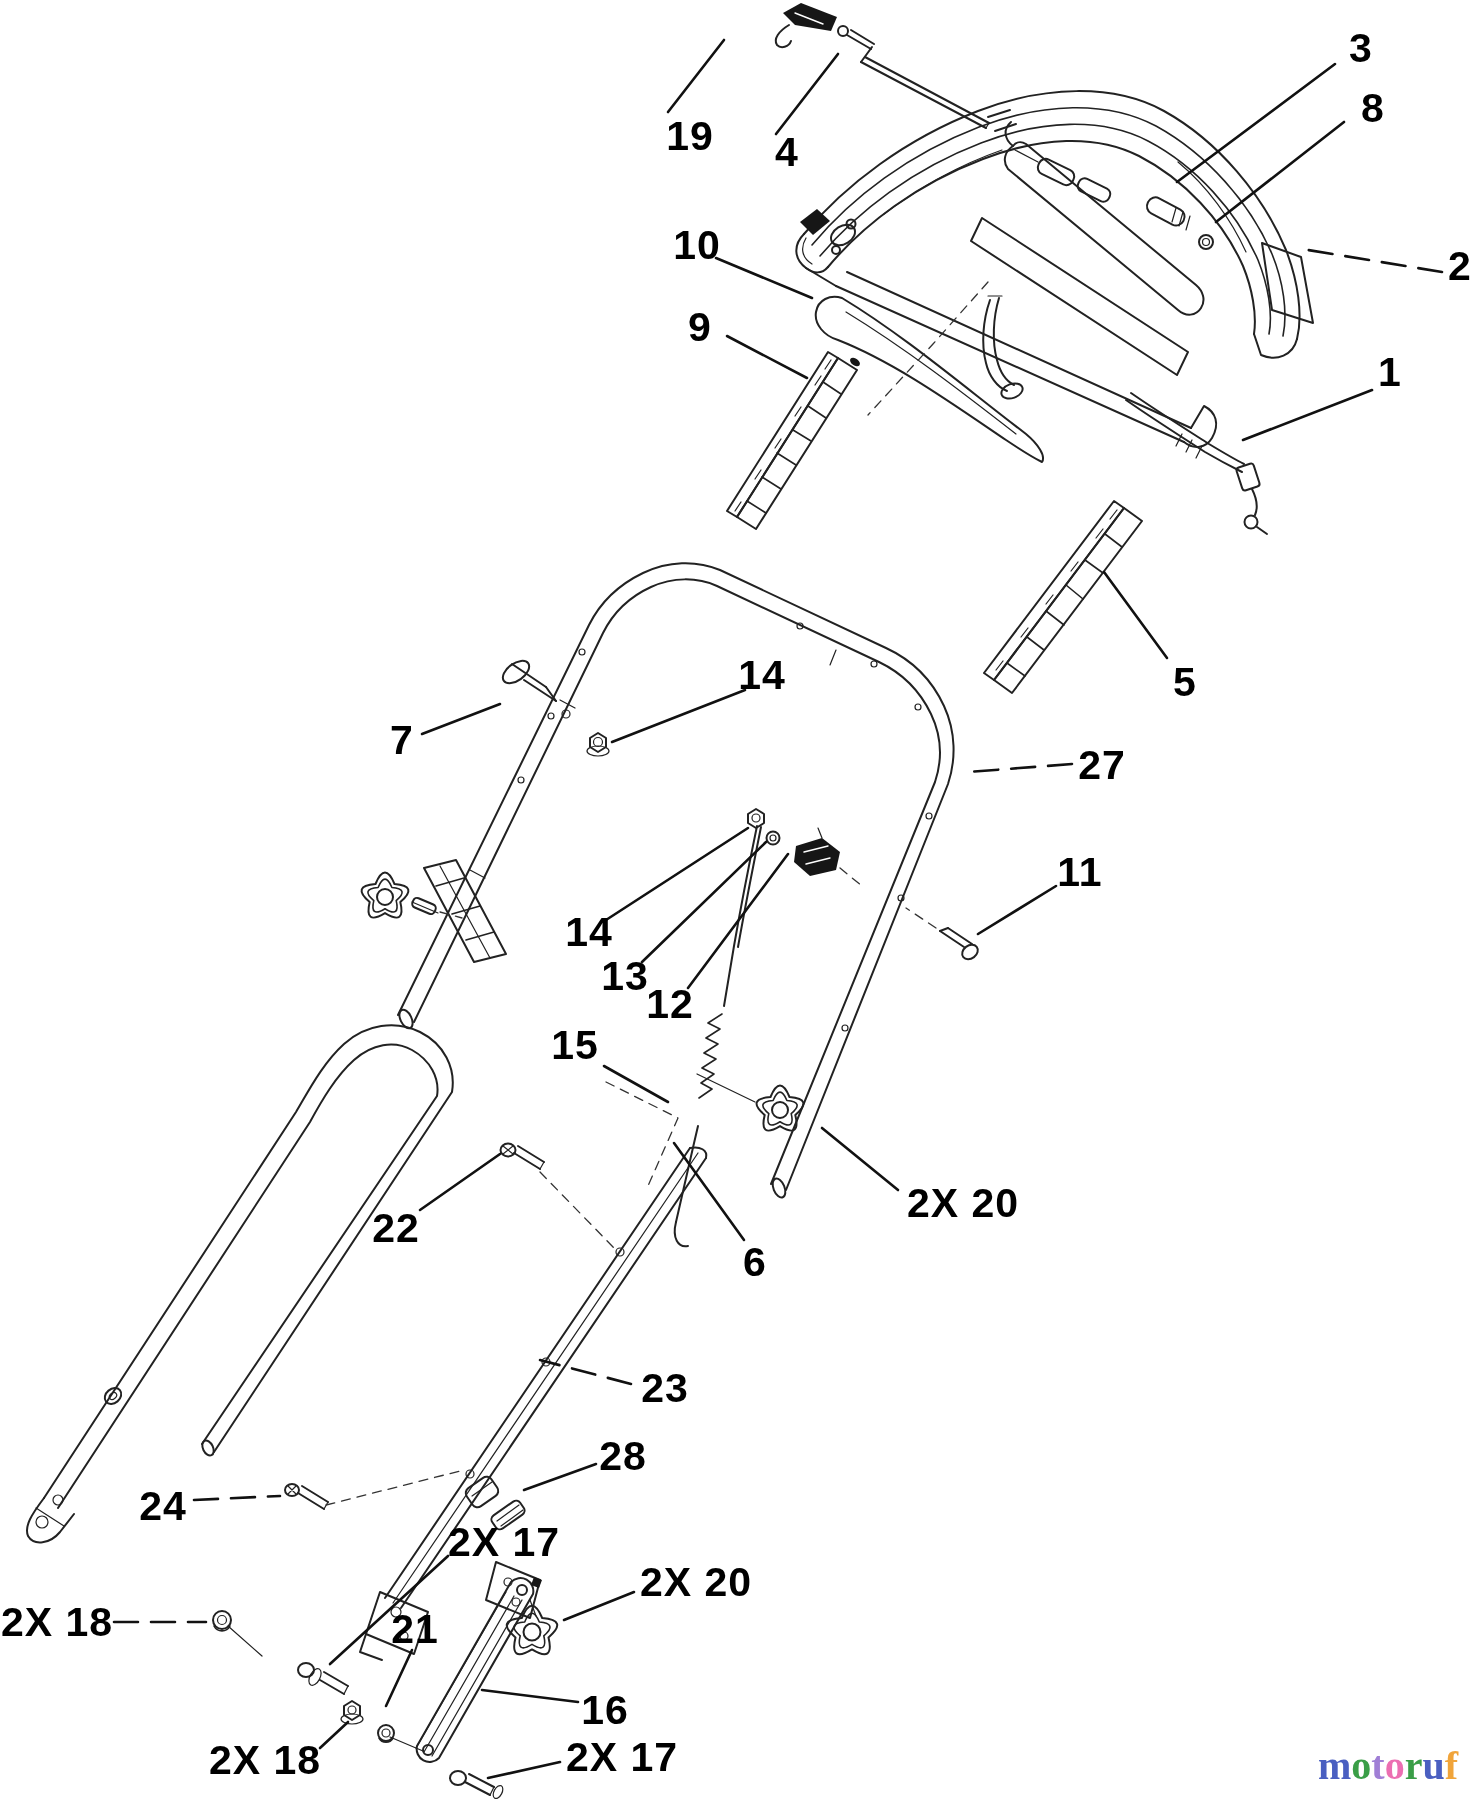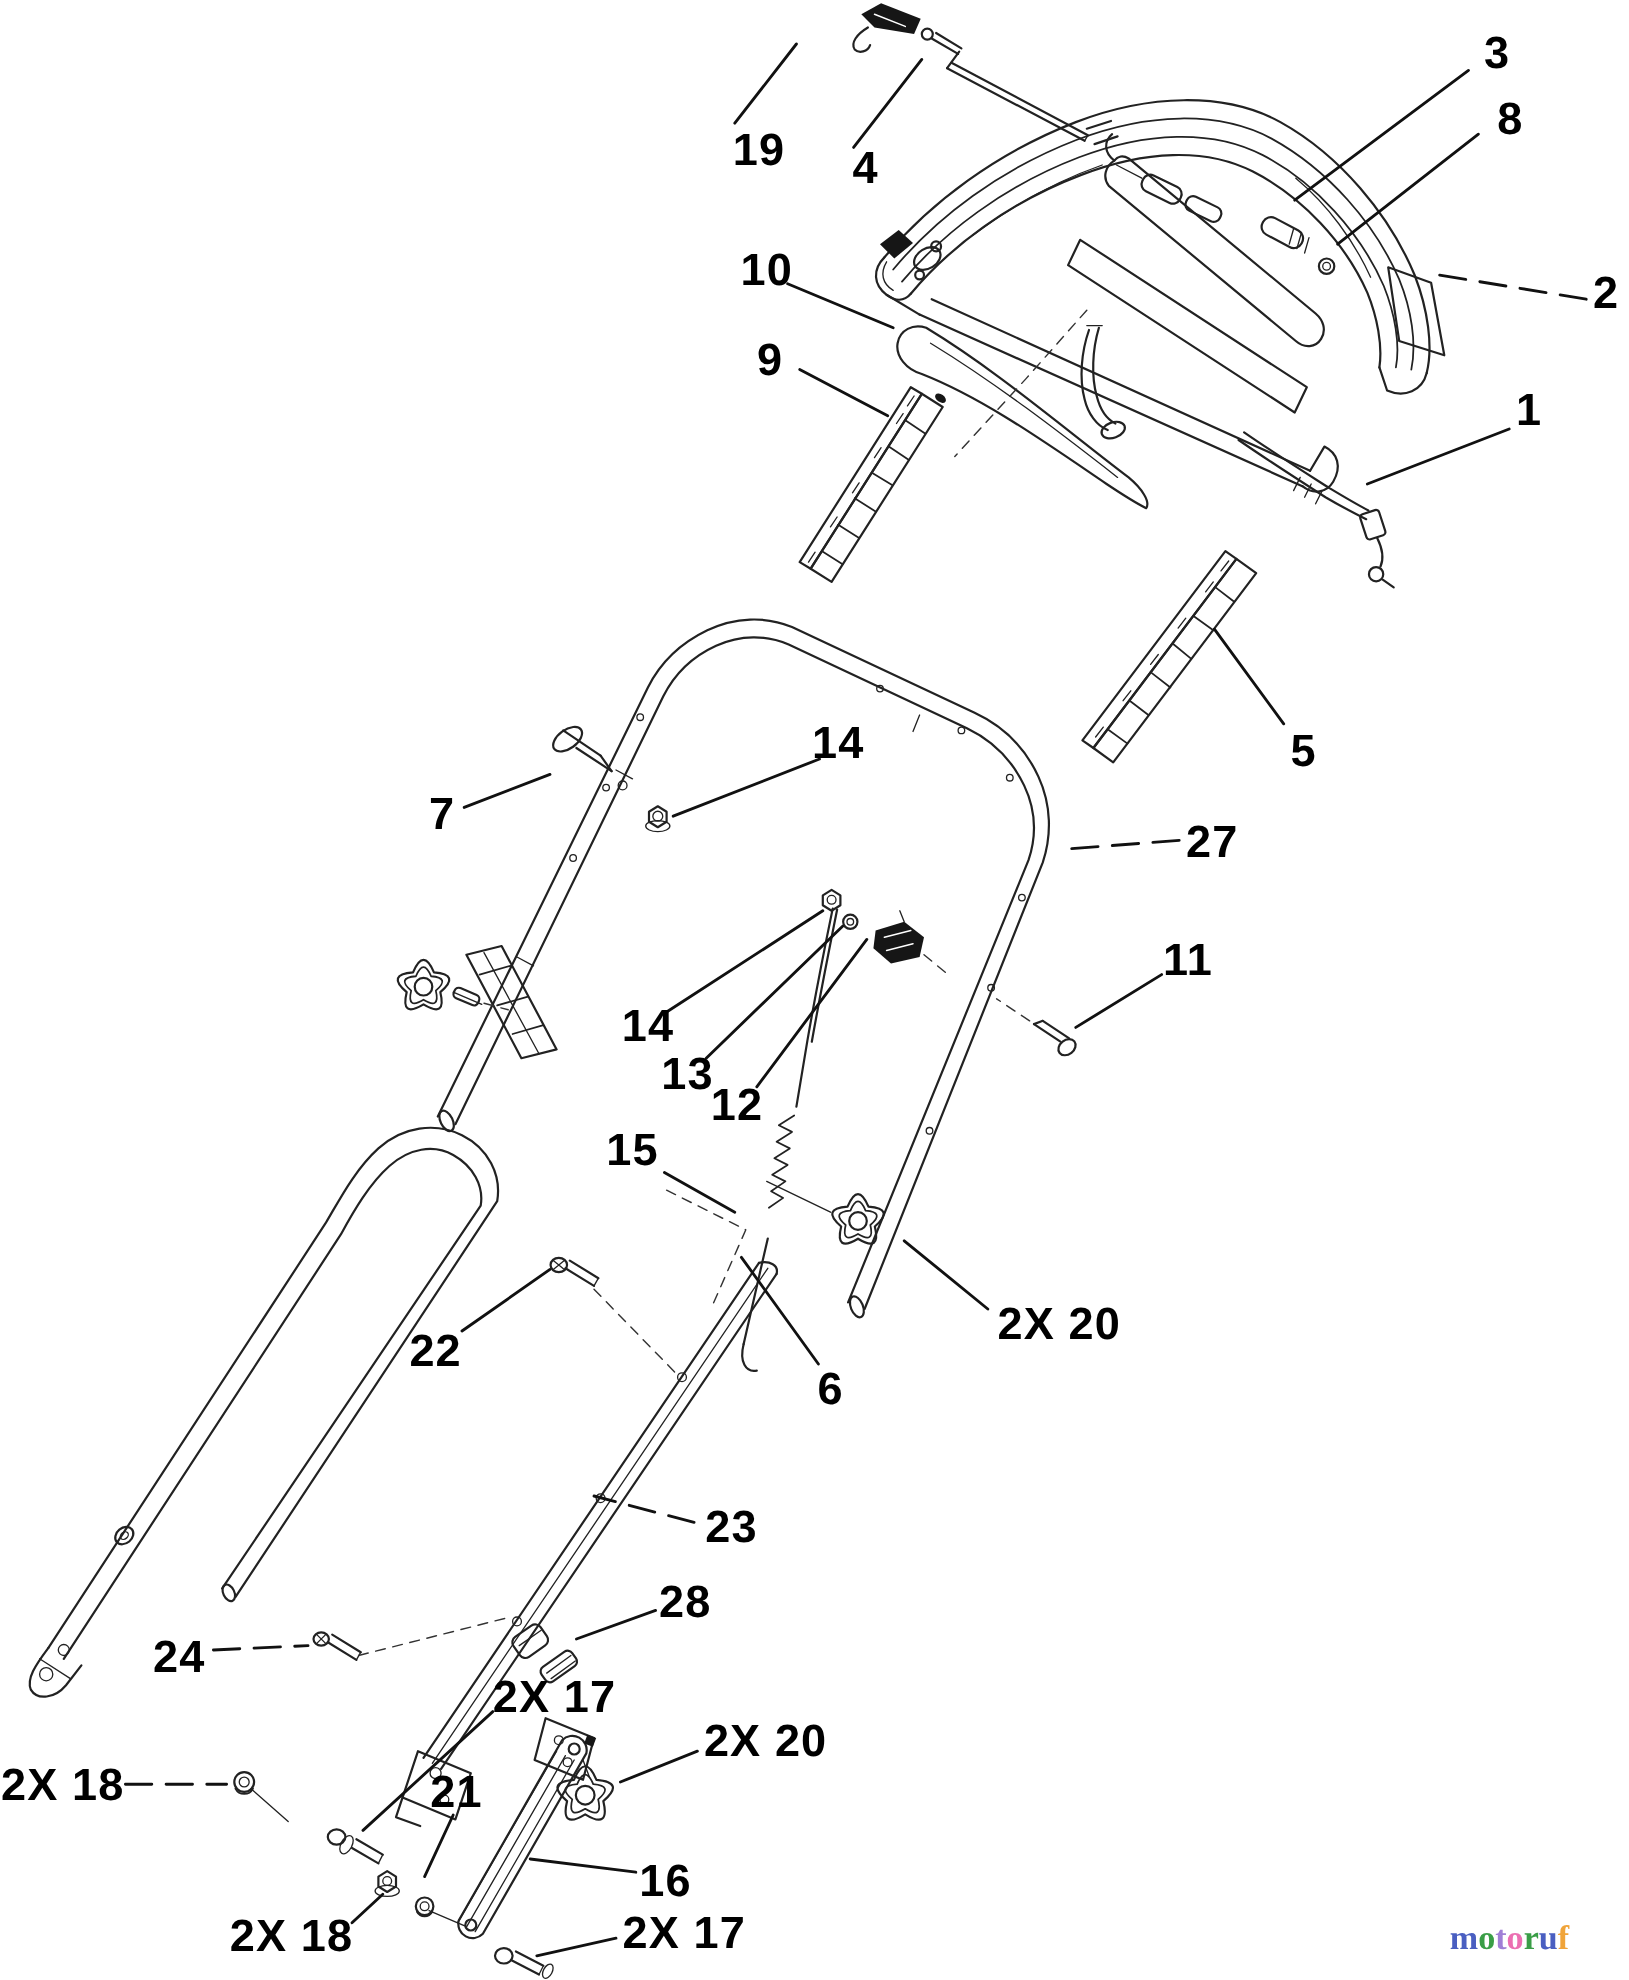--- a/index.html
+++ b/index.html
@@ -11,21 +11,21 @@
     fill:none;stroke:#222;stroke-width:2;stroke-linecap:round;stroke-linejoin:round;}
   .ln .thin{stroke-width:1.2}
   .ln .med{stroke-width:1.6}
   .ln .dark{fill:#161616;stroke:none}
   .ln .wline{stroke:#fff;stroke-width:1.4}
   .ln .dash{stroke-dasharray:9 7;stroke-width:1.3;stroke:#333}
   .callout-label{font:700 41px "Liberation Sans",sans-serif;fill:#000;text-anchor:middle;letter-spacing:1px}
   .leader{stroke:#111;stroke-width:2.6;stroke-linecap:round}
   .leader.dashed{stroke-dasharray:24 13}
   .logo{position:absolute;left:1318px;top:1746px;white-space:nowrap;
-        font-family:"Liberation Serif",serif;font-weight:700;font-size:31px;line-height:1;text-decoration:underline;}
+        font-family:"Liberation Serif",serif;font-weight:700;font-size:40px;line-height:1;text-decoration:underline;}
   .logo .letter{display:inline-block}
 </style>
 </head>
 <body>
 
 <div class="stage">
 <svg width="1481" height="1800" viewBox="0 0 1481 1800">
   <defs>
     <pattern id="hatch" width="7" height="7" patternUnits="userSpaceOnUse" patternTransform="rotate(48)">
       <line x1="0" y1="0" x2="0" y2="7" stroke="#222" stroke-width="1.7"></line>

